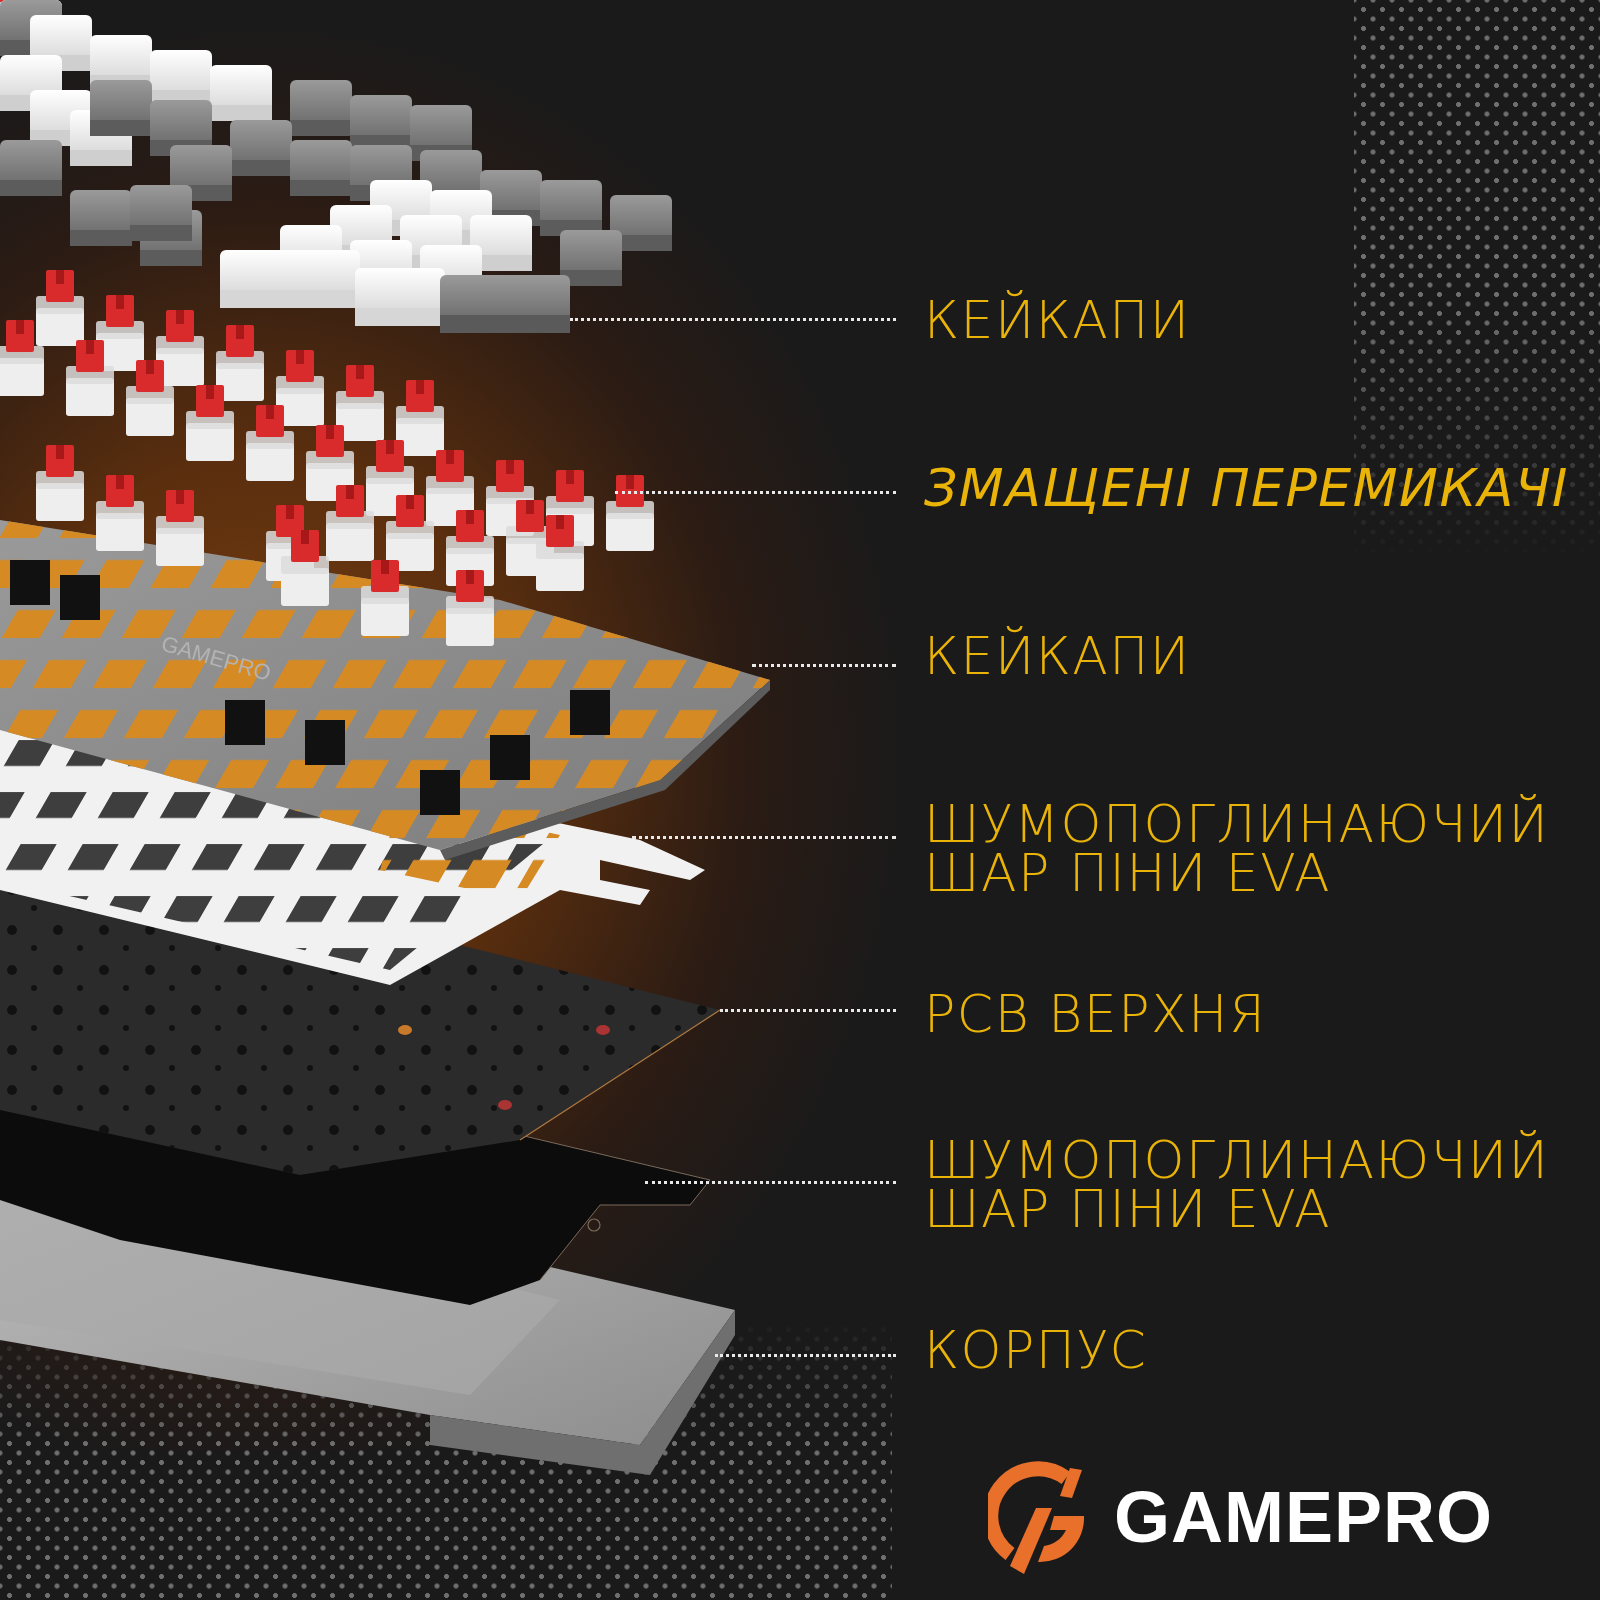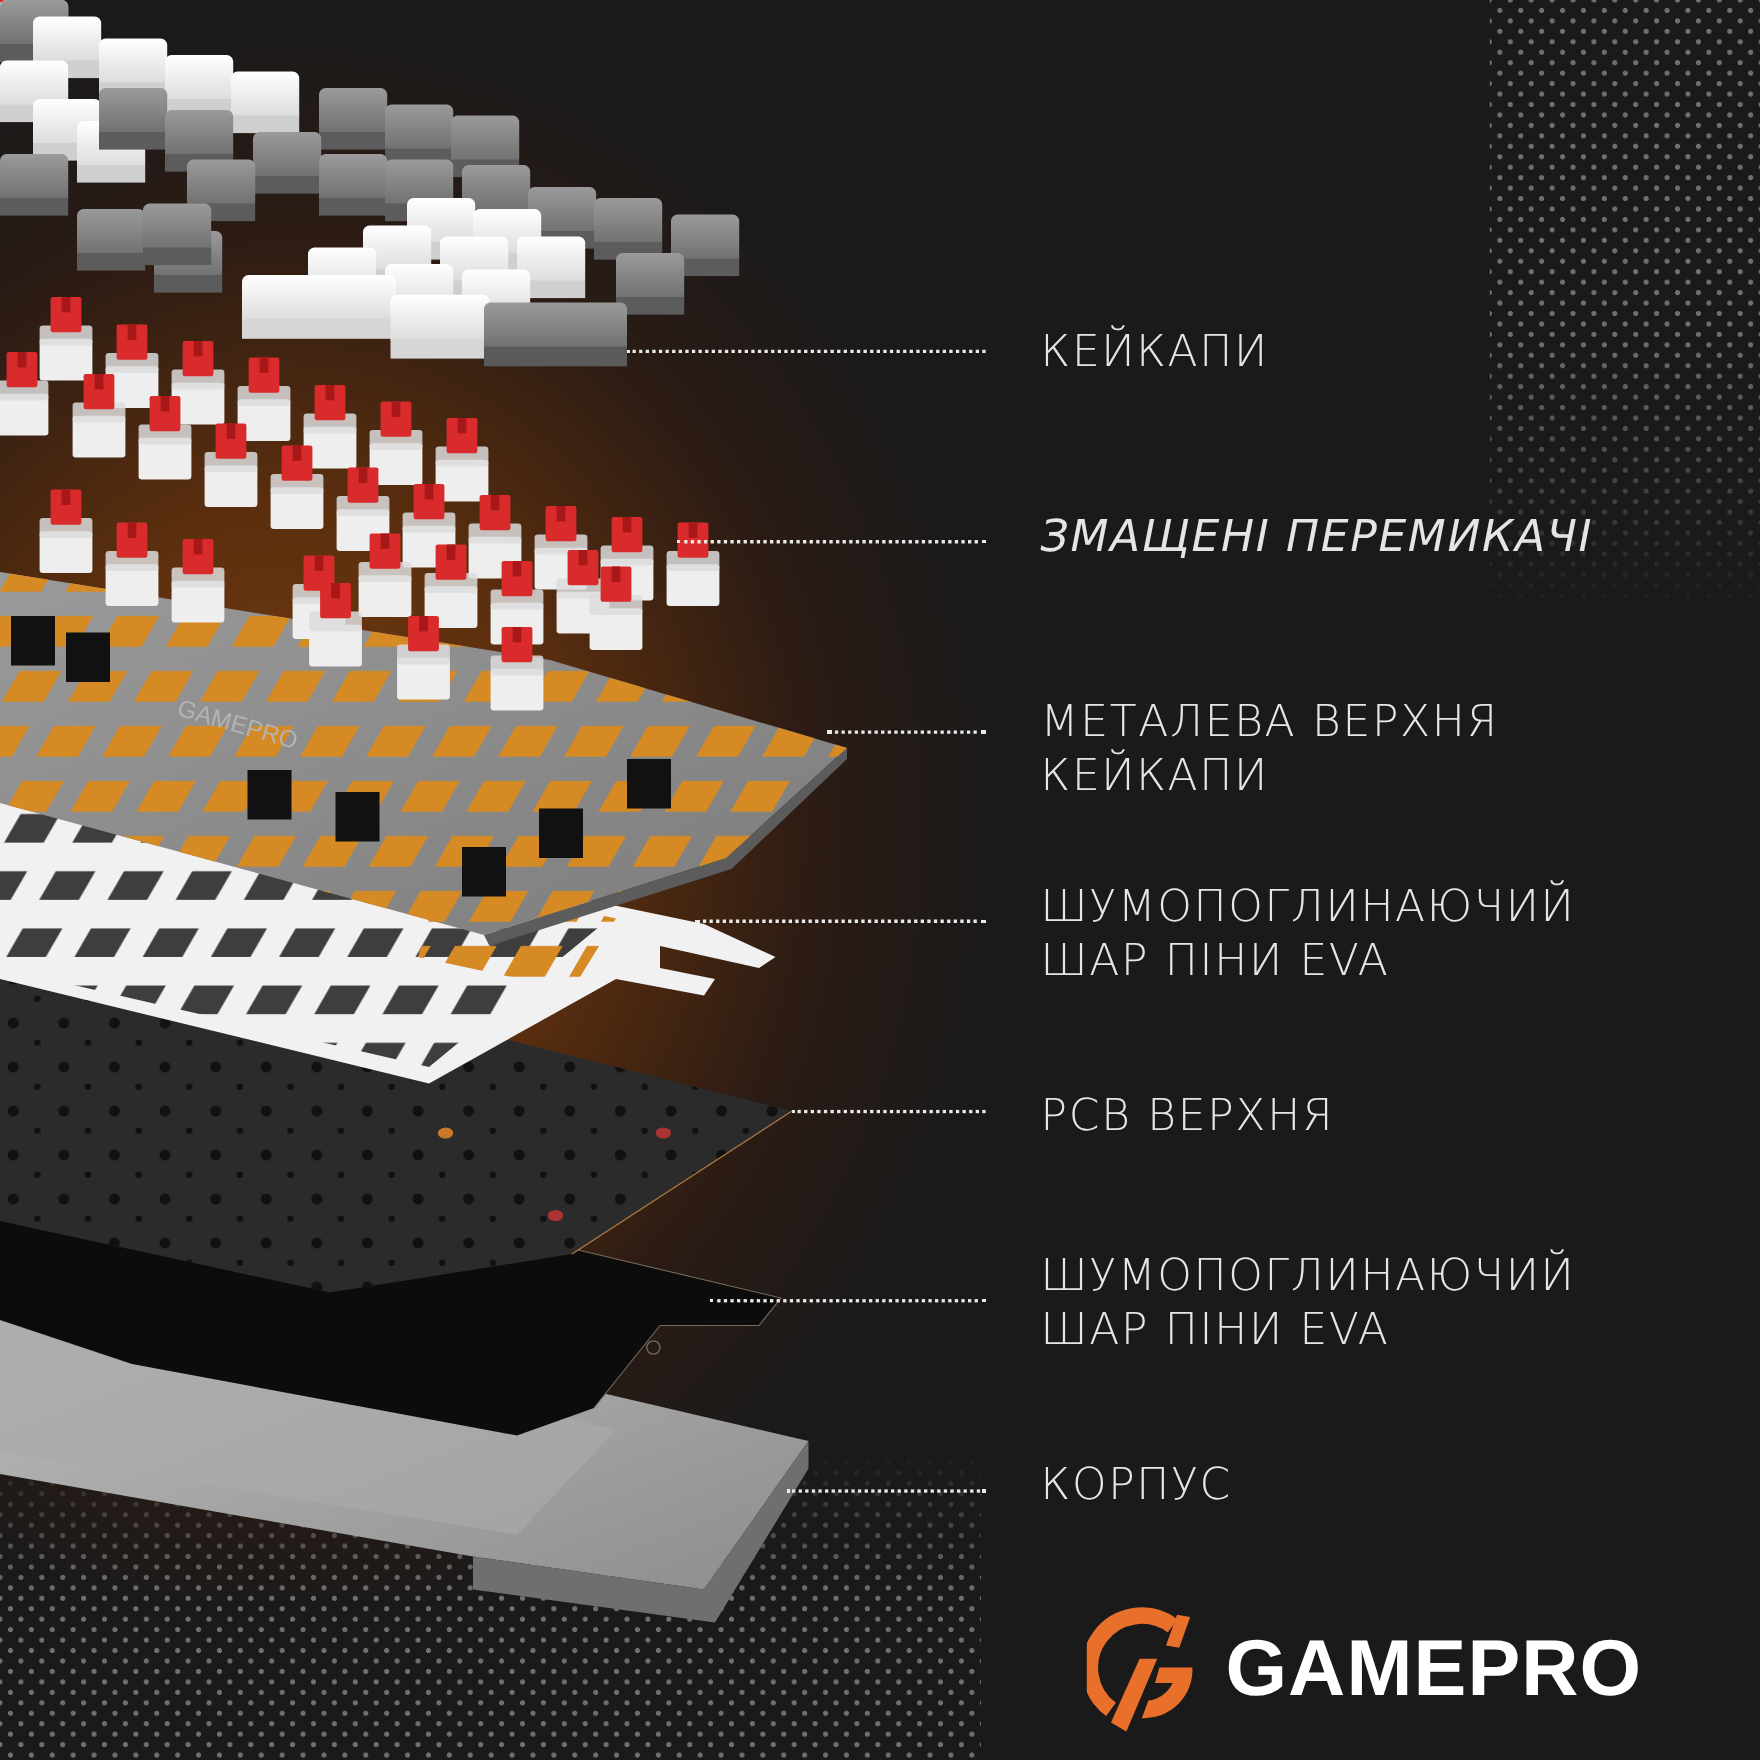--- a/index.html
+++ b/index.html
@@ -31,22 +31,22 @@
             mask-image: linear-gradient(to bottom, #000 55%, transparent 100%); }
   .dots-bl { left: 0; top: 1320px; width: 892px; height: 280px;
     -webkit-mask-image: linear-gradient(to top, #000 55%, transparent 100%);
             mask-image: linear-gradient(to top, #000 55%, transparent 100%); }
 
   
   .illus { position: absolute; left: 0; top: 0; width: 900px; height: 1600px; }
 
   
   .label {
-    position: absolute; left: 946px;
-    color: #e5e5e5; font-size: 40px; line-height: 49px;
+    position: absolute; left: 924px;
+    color: #eab308; font-size: 52px; line-height: 49px;
     letter-spacing: 1.5px; font-weight: 300;
     white-space: nowrap;
   }
   .leader {
     position: absolute; height: 0;
     border-top: 3px dotted #e9e9e9;
   }
 
   
   .logo { position: absolute; left: 988px; top: 1458px; display: flex; align-items: center; }
@@ -244,21 +244,20 @@
   <div class="leader" style="left:645px; top:1181px; width:251px;"></div>
   <div class="leader" style="left:715px; top:1354px; width:181px;"></div>
 
   <div class="label" style="top:296px;">
     <div>КЕЙКАПИ</div>
   </div>
   <div class="label" style="top:464px;font-style:italic;">
     <div>ЗМАЩЕНІ ПЕРЕМИКАЧІ</div>
   </div>
   <div class="label" style="top:632px;">
-    <div>МЕТАЛЕВА ВЕРХНЯ</div>
     <div>КЕЙКАПИ</div>
   </div>
   <div class="label" style="top:800px;">
     <div>ШУМОПОГЛИНАЮЧИЙ</div>
     <div>ШАР ПІНИ EVA</div>
   </div>
   <div class="label" style="top:990px;">
     <div>PCB ВЕРХНЯ</div>
   </div>
   <div class="label" style="top:1136px;">

